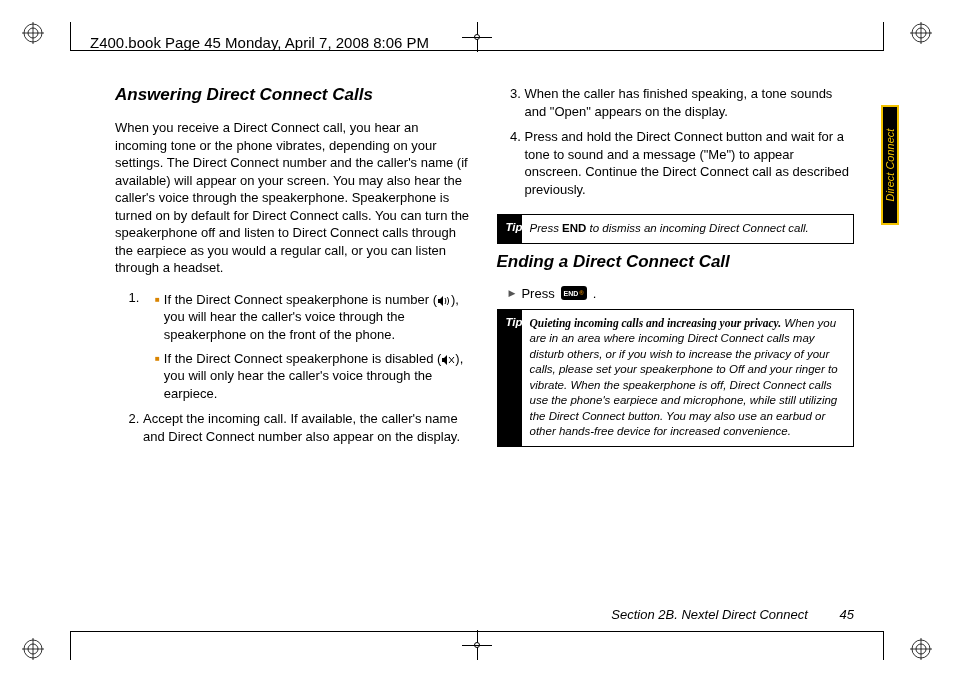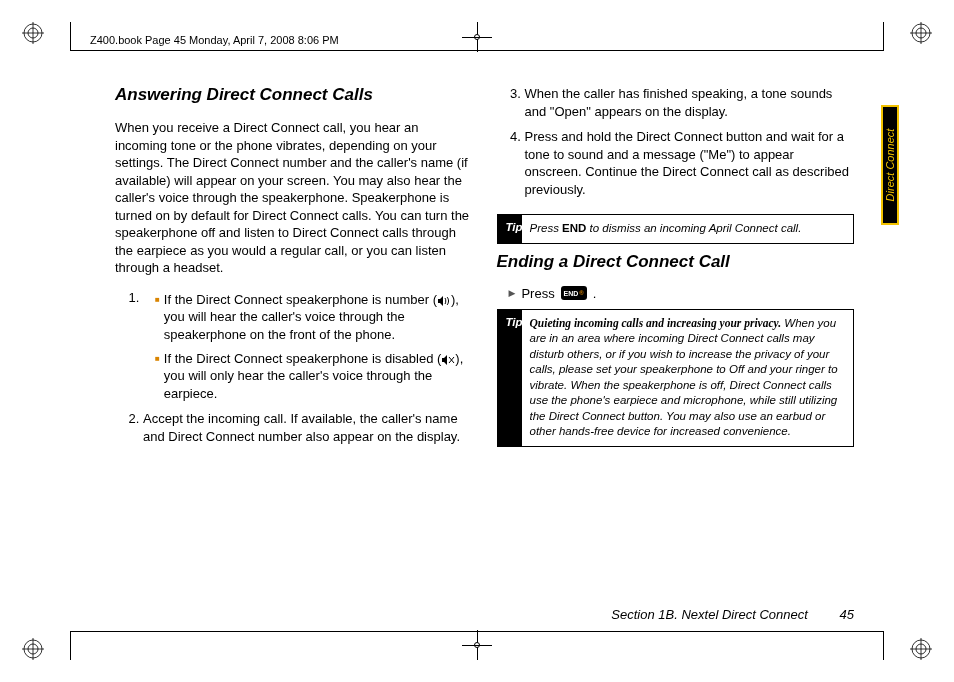--- a/index.html
+++ b/index.html
@@ -33,21 +33,21 @@
   .cross-bottom { position: absolute; bottom: 22px; left: 50%; transform: translateX(-50%); }
   .crosshair { width: 30px; height: 30px; position: relative; }
   .crosshair:before { content:""; position:absolute; left:50%; top:0; bottom:0; width:1px; background:#000; }
   .crosshair:after { content:""; position:absolute; top:50%; left:0; right:0; height:1px; background:#000; }
   .crosshair .dot { position:absolute; width:6px; height:6px; border:1px solid #000; border-radius:50%; left:50%; top:50%; transform:translate(-50%,-50%); background:#fff; }
 
   .header-meta {
     position: absolute;
     top: 34px;
     left: 90px;
-    font-size: 11px;
+    font-size: 15px;
     color: #000;
   }
 
   .side-tab {
     position: absolute;
     right: 55px;
     top: 105px;
     width: 18px;
     height: 120px;
     background: #000;
@@ -227,21 +227,21 @@
 
   <div class="col">
     <ol start="3">
       <li>When the caller has finished speaking, a tone sounds and "Open" appears on the display.</li>
       <li>Press and hold the Direct Connect button and wait for a tone to sound and a message ("Me") to appear onscreen. Continue the Direct Connect call as described previously.</li>
     </ol>
 
     <div class="tipbox">
       <div class="label">Tip</div>
       <div class="body">
-        <span>Press </span><span class="tip-end">END</span><span> to dismiss an incoming April Connect call.</span>
+        <span>Press </span><span class="tip-end">END</span><span> to dismiss an incoming Direct Connect call.</span>
       </div>
     </div>
 
     <h2>Ending a Direct Connect Call</h2>
 
     <div class="press-line">
       <span class="tri">▶</span>
       <span>Press</span>
       <span class="end-btn">END<sup>®</sup></span>
         <span>.</span>
@@ -250,15 +250,15 @@
     <div class="tipbox">
       <div class="label">Tip</div>
       <div class="body">
         <b>Quieting incoming calls and increasing your privacy.</b><span> When you are in an area where incoming Direct Connect calls may disturb others, or if you wish to increase the privacy of your calls, please set your speakerphone to Off and your ringer to vibrate. When the speakerphone is off, Direct Connect calls use the phone's earpiece and microphone, while still utilizing the Direct Connect button. You may also use an earbud or other hands-free device for increased convenience.</span>
       </div>
     </div>
   </div>
 </div>
 
 <div class="footer">
-  <span>Section 1B. Nextel Direct Connect</span>
+  <span>Section 2B. Nextel Direct Connect</span>
   <span class="pn">45</span>
 </div>
 
 </body></html>

